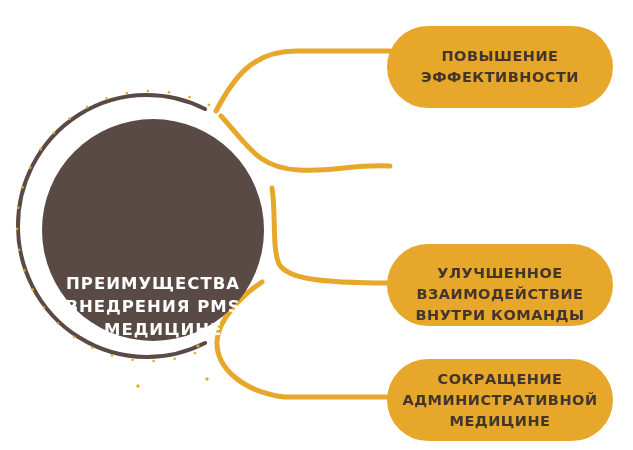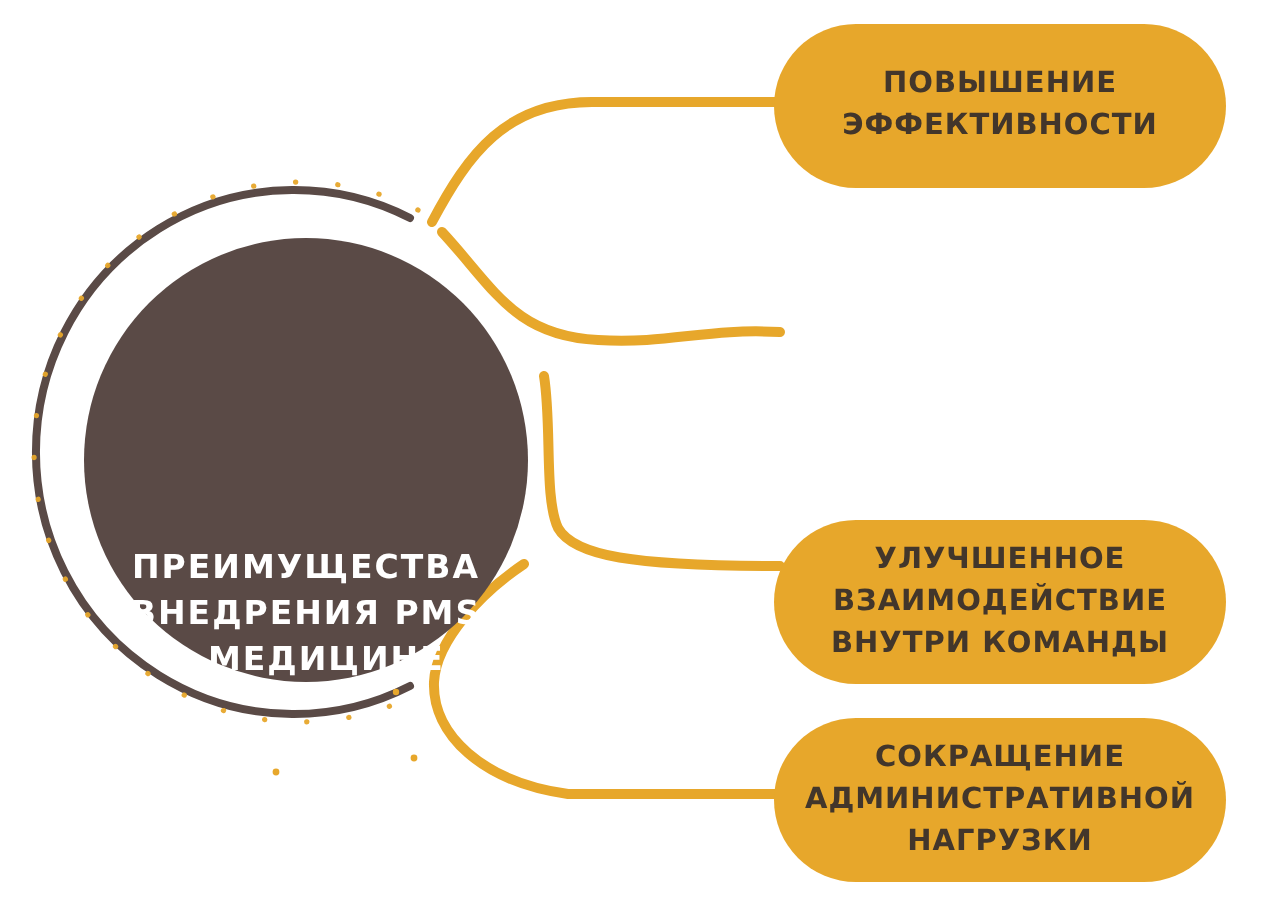--- a/index.html
+++ b/index.html
@@ -31,23 +31,23 @@
   .center-title{
     color:var(--center_text);
     font-size:16.5px;line-height:23px;font-weight:700;
     letter-spacing:1px;white-space:pre-line;
   }
   .pill{
     position:absolute;left:387px;width:226px;height:82px;
     background:var(--gold);border-radius:41px;
     display:flex;align-items:center;justify-content:center;text-align:center;
   }
-  .pill-1{top:12px;justify-content:center;}
+  .pill-1{top:26px;justify-content:center;}
   .pill-2{top:126px;}
-  .pill-3{top:260px;}
+  .pill-3{top:244px;align-items:flex-end;}
   .pill-4{top:359px;}
   .pill-label{
     color:var(--pill_text);
     font-size:14.5px;line-height:21px;font-weight:700;
     letter-spacing:.5px;white-space:pre-line;
   }
 </style>
 </head>
 <body>
 
@@ -79,16 +79,16 @@
 ЭФФЕКТИВНОСТИ</span>
   </div>
   <div class="pill pill-3">
     <span class="pill-label">УЛУЧШЕННОЕ
 ВЗАИМОДЕЙСТВИЕ
 ВНУТРИ КОМАНДЫ</span>
   </div>
   <div class="pill pill-4">
     <span class="pill-label">СОКРАЩЕНИЕ
 АДМИНИСТРАТИВНОЙ
-НАГРУЗКИ</span>
+МЕДИЦИНЕ</span>
   </div>
 
 </div>
 
 </body></html>

